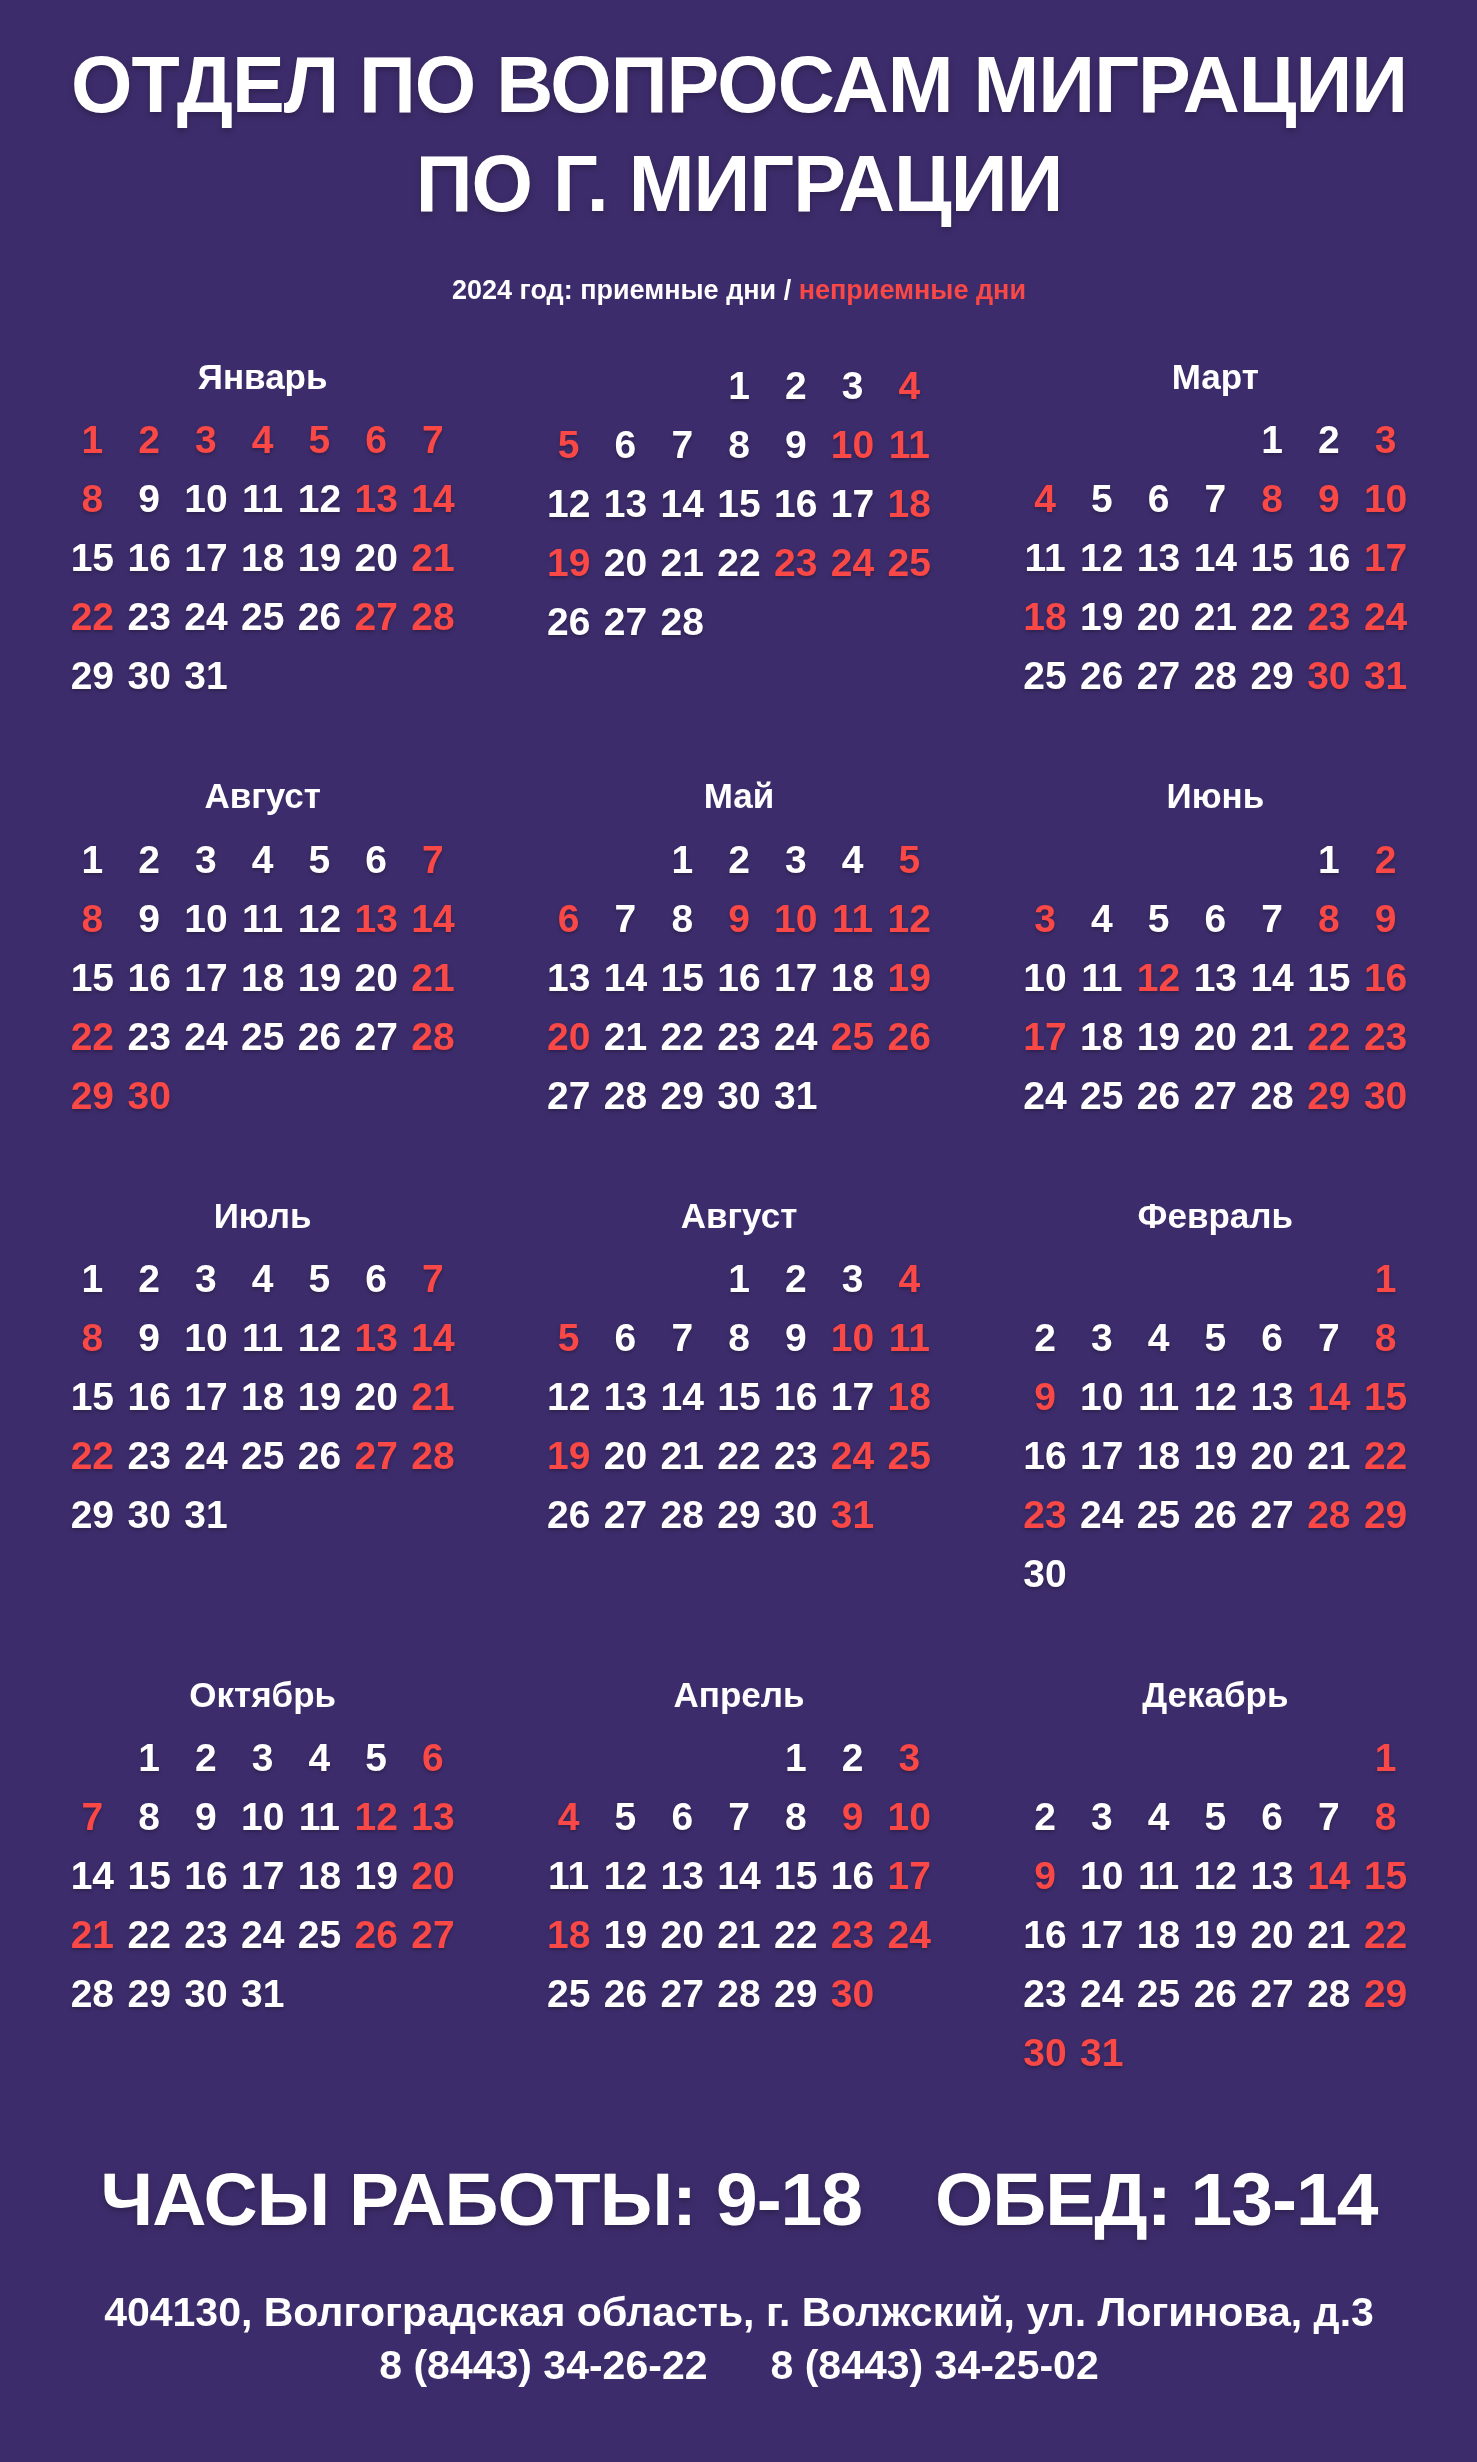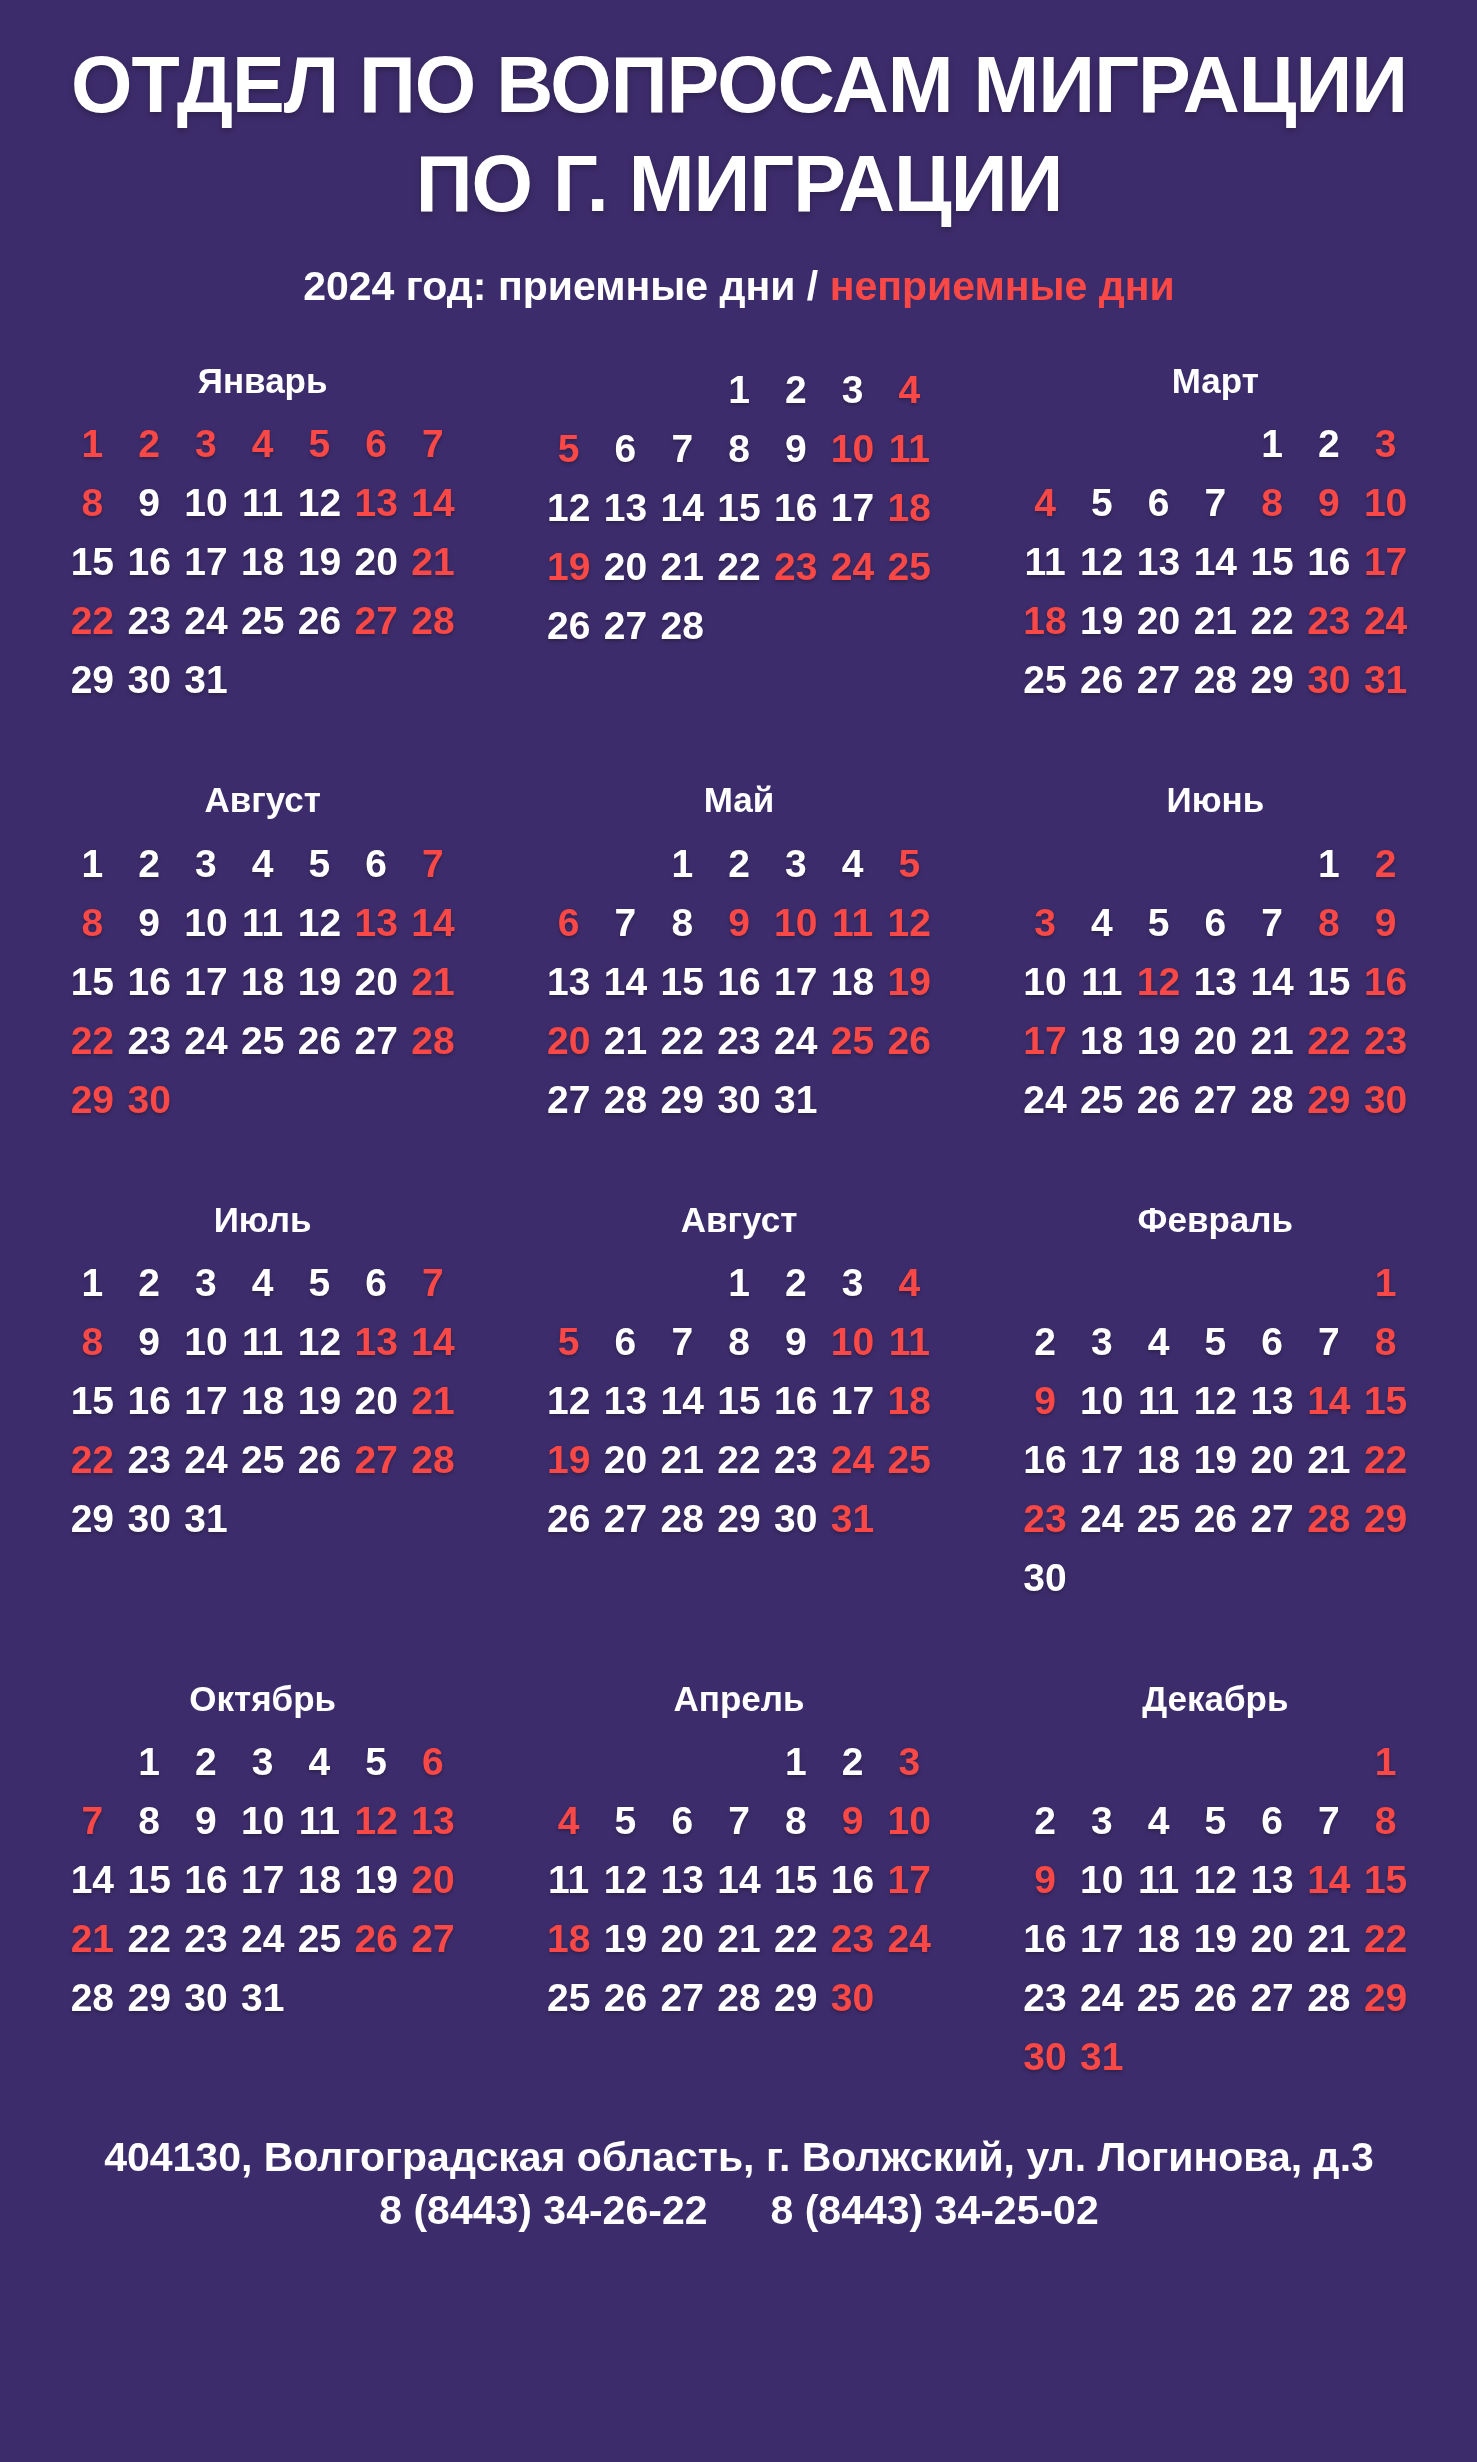--- a/index.html
+++ b/index.html
@@ -14,22 +14,22 @@
     color:var(--fg);
     font-family:"Liberation Sans",sans-serif;
   }
   .page{box-sizing:border-box;width:1478px;height:2463px;padding-top:36px;}
   .title{
     margin:0;text-align:center;
     font-size:79px;font-weight:700;line-height:1.25;letter-spacing:-1px;
     text-shadow:0 3px 5.9px rgba(0,0,0,.25);
   }
   .subtitle{
-    margin-top:29px;text-align:center;
-    font-size:41px;font-weight:700;
+    margin-top:41px;text-align:center;
+    font-size:27px;font-weight:700;
   }
   .subtitle .red{color:var(--red);}
   .months{
     width:1350px;margin:51px auto 0;
     display:grid;grid-template-columns:repeat(3,1fr);
     column-gap:79px;row-gap:71px;
   }
   .month-name{
     margin:0 0 13.8px;text-align:center;
     font-size:35px;font-weight:700;
@@ -529,20 +529,24 @@
           <div class="cell day">27</div>
           <div class="cell day">28</div>
           <div class="cell day red">29</div>
           <div class="cell day red">30</div>
           <div class="cell day red">31</div>
         </div>
     </section>
   </main>
 
   <footer>
+    <div class="footer-hours">
+      <span>ЧАСЫ РАБОТЫ: 9-18</span>
+      <span>ОБЕД: 13-14</span>
+    </div>
     <div class="address">404130, Волгоградская область, г. Волжский, ул. Логинова, д.3</div>
     <div class="phones">
       <span>8 (8443) 34-26-22</span>
       <span>8 (8443) 34-25-02</span>
     </div>
   </footer>
 
 </div>
 
 

